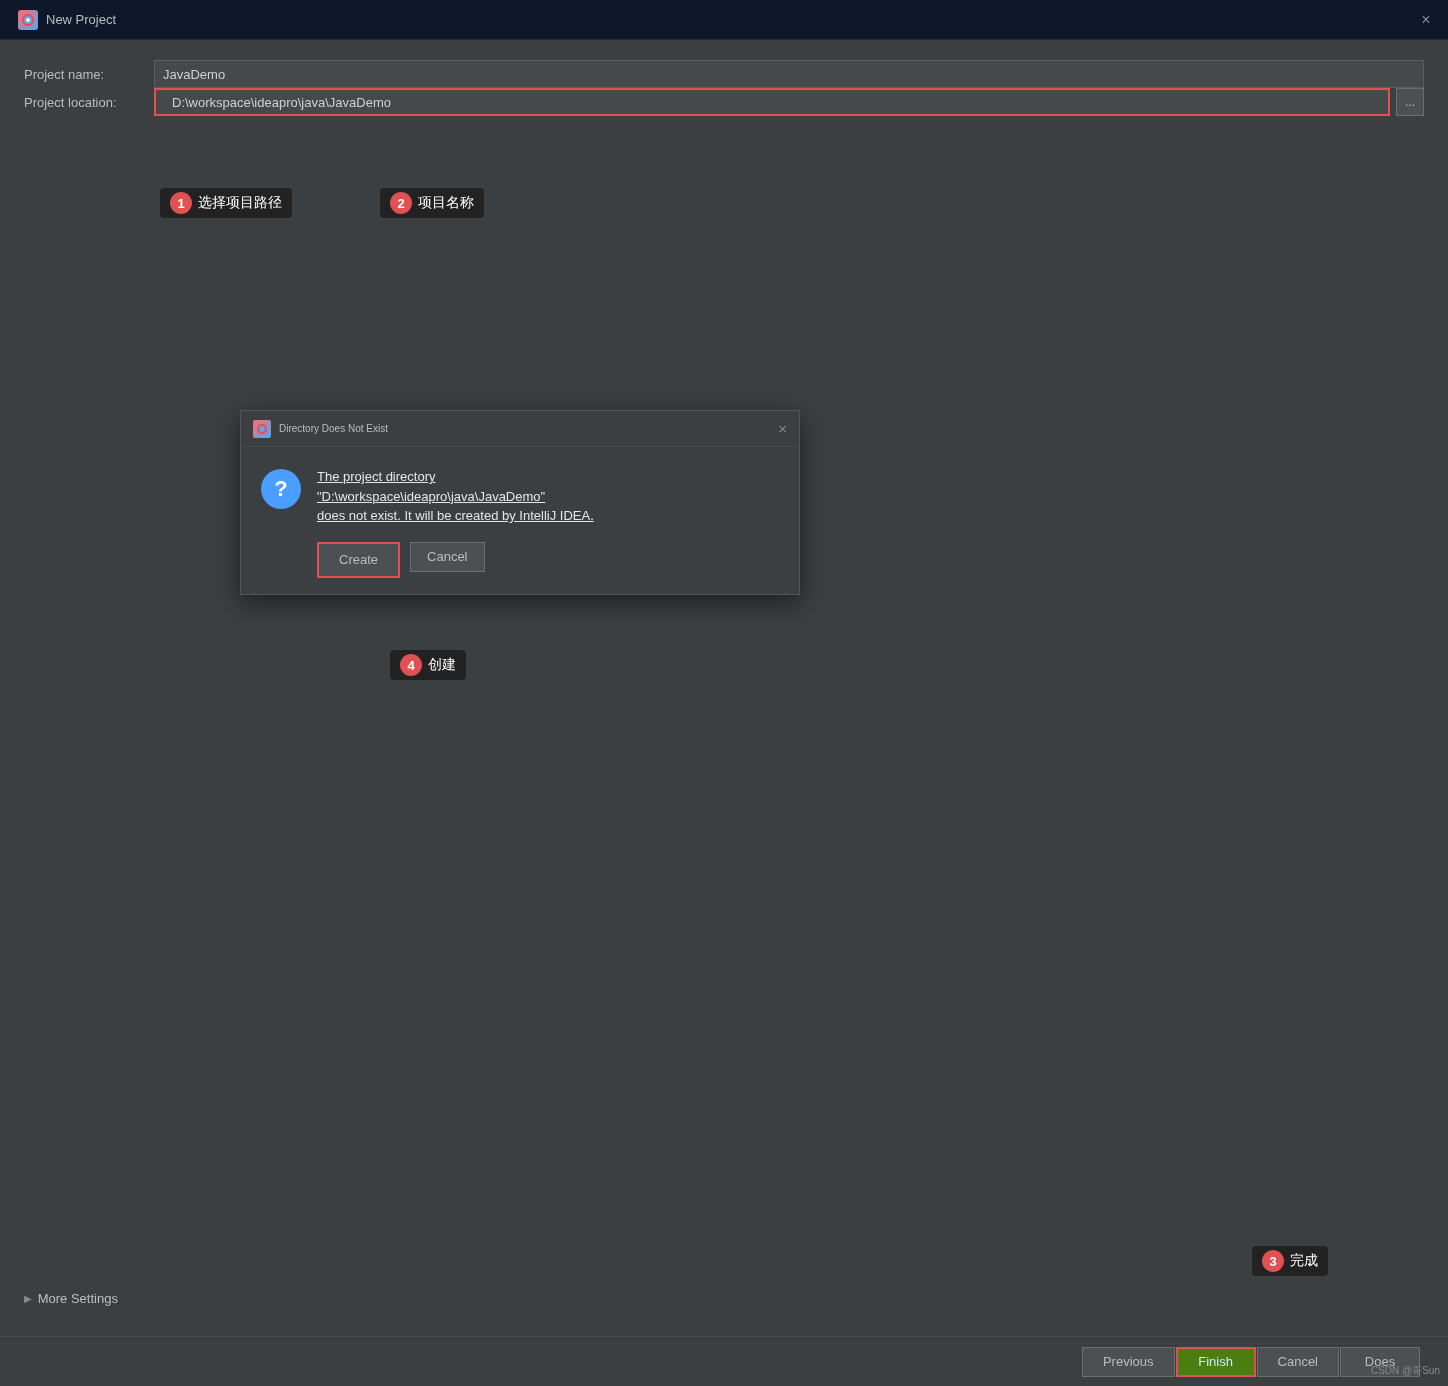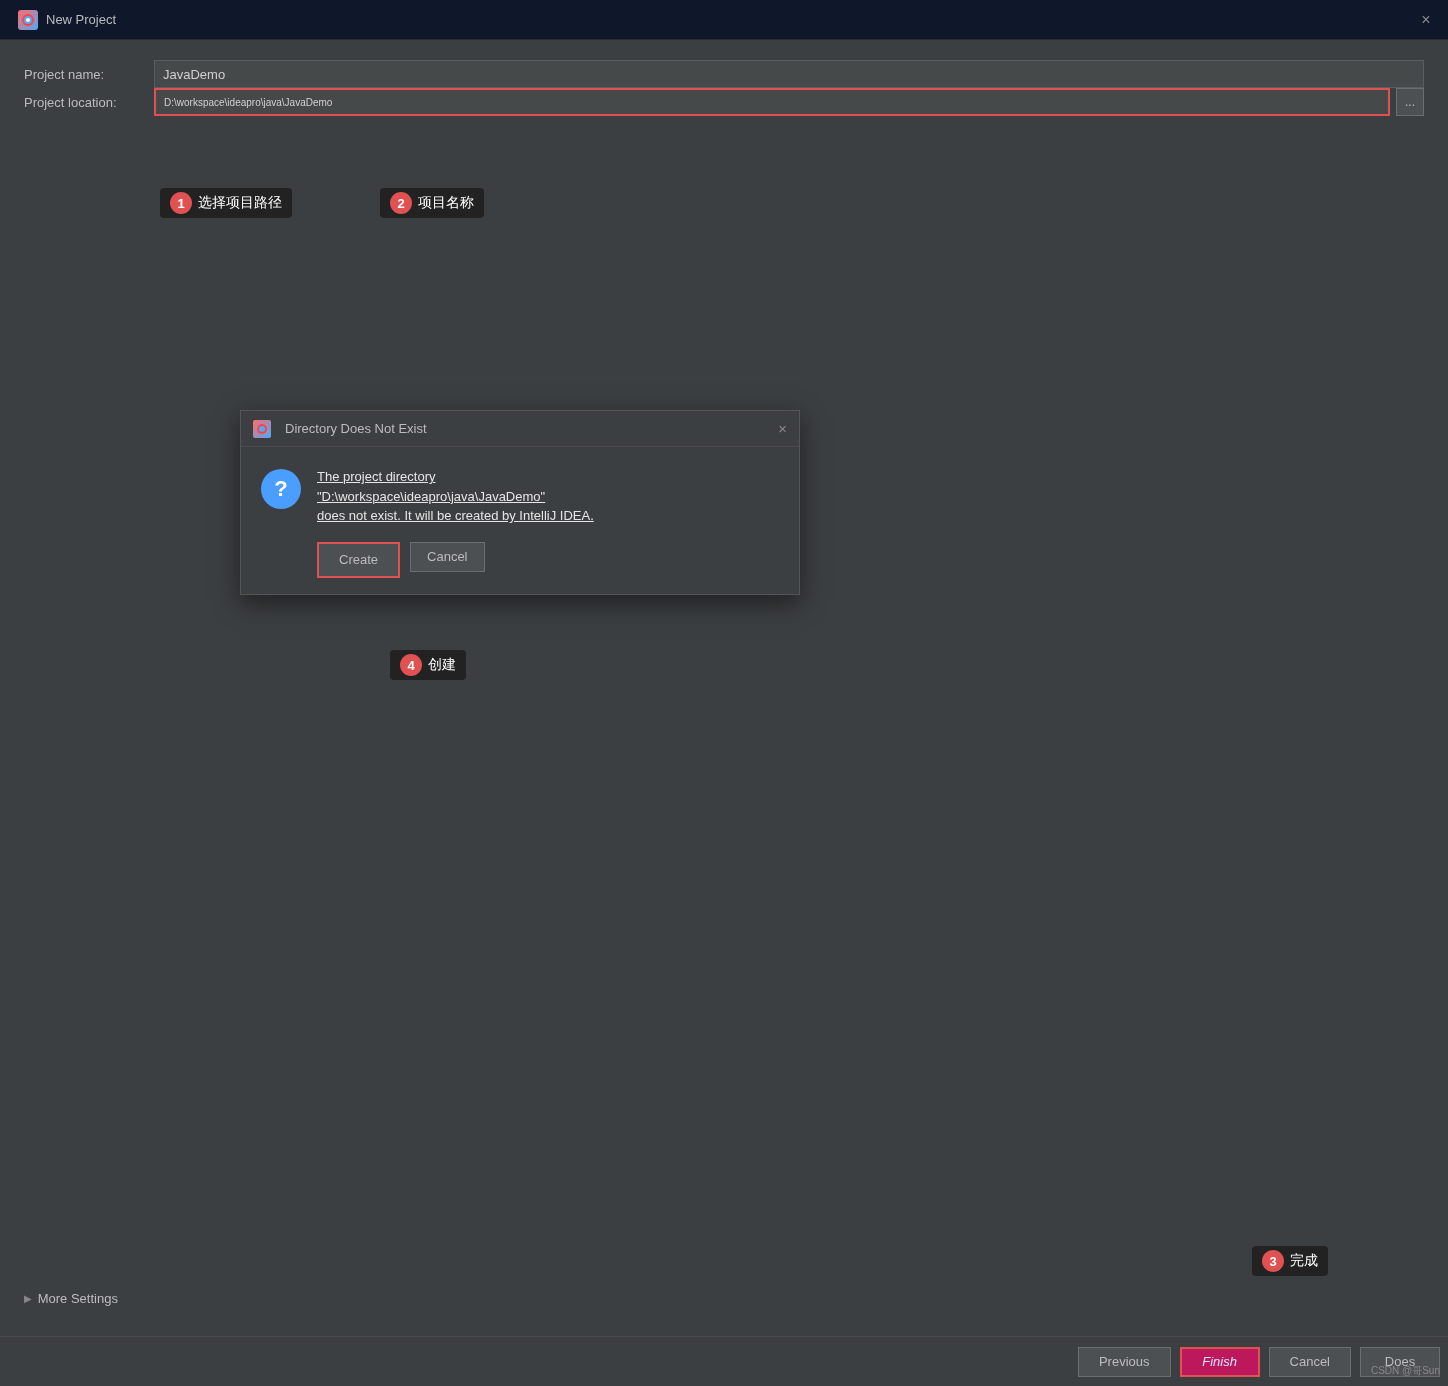--- a/index.html
+++ b/index.html
@@ -90,23 +90,23 @@
     .location-input-wrapper {
       flex: 1;
       display: flex;
       align-items: center;
     }
     .location-input {
       flex: 1;
       background: #45494a;
       border: 2px solid #e05252;
       color: #d0d0d0;
-      padding: 4px 8px;
+      padding: 4px 16px;
       height: 28px;
-      font-size: 10px;
+      font-size: 13px;
       outline: none;
     }
     .browse-btn {
       margin-left: 6px;
       background: #4c5052;
       border: 1px solid #6a6e70;
       color: #bbbcbe;
       width: 28px;
       height: 28px;
       cursor: pointer;
@@ -162,22 +162,21 @@
     .dialog-title-icon {
       width: 18px; height: 18px;
       background: linear-gradient(135deg, #ff6b6b, #4dabf7);
       border-radius: 2px;
       margin-right: 8px;
       display: flex; align-items: center; justify-content: center;
       font-size: 9px; color: white; font-weight: bold;
     }
     .dialog-title-text {
       color: #bbbcbe;
-      font-size: 13px;
-      margin-left: 6px;
+      font-size: 10px;
     }
     .dialog-close {
       margin-left: auto;
       color: #888;
       cursor: pointer;
       font-size: 15px;
     }
     .dialog-body {
       padding: 20px 20px 16px 20px;
       display: flex;
@@ -250,43 +249,42 @@
     .footer-bar {
       position: absolute;
       bottom: 0;
       left: 0; right: 0;
       height: 50px;
       background: #3c3f41;
       border-top: 1px solid #4a4a4a;
       display: flex;
       align-items: center;
       justify-content: flex-end;
-      padding: 0 8px;
-      gap: 9px;
+      padding: 0 28px;
+      gap: 1px;
     }
     .footer-btn {
       background: #4c5052;
       border: 1px solid #6a6e70;
       color: #bbbcbe;
       padding: 4px 20px;
       height: 30px;
       cursor: pointer;
       font-size: 13px;
       min-width: 80px;
     }
     .footer-btn-finish {
-      background: #be185d;
+      background: #4d7c0f;
       border: 2px solid #e05252;
       color: #d0e8ff;
       padding: 4px 20px;
       height: 30px;
       cursor: pointer;
       font-size: 13px;
       min-width: 80px;
-      font-style: italic;
     }
 
     
     .watermark {
       position: absolute;
       bottom: 8px;
       right: 8px;
       font-size: 10px;
       color: #888;
     }

